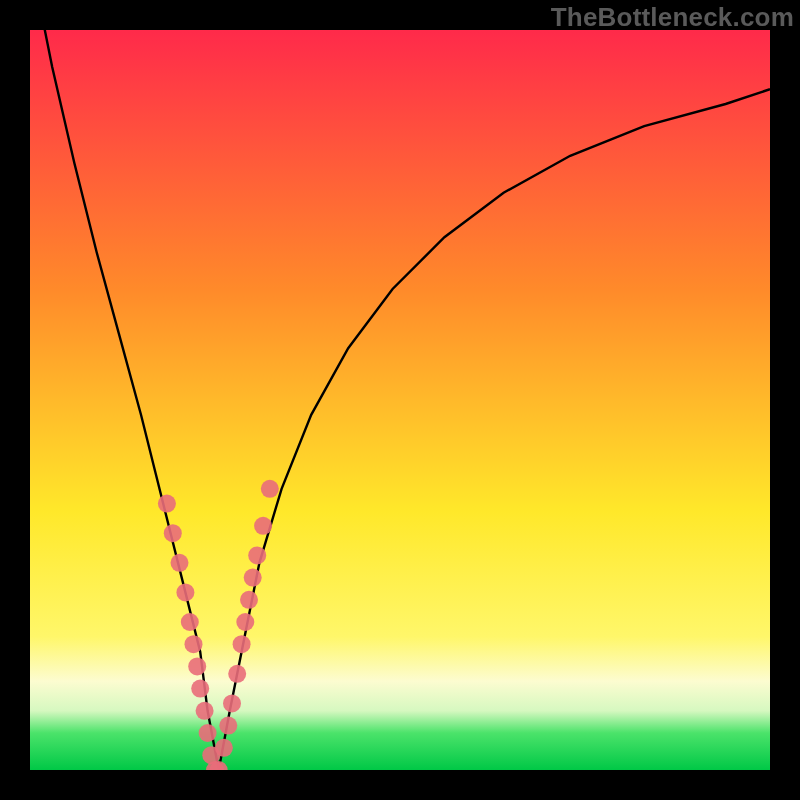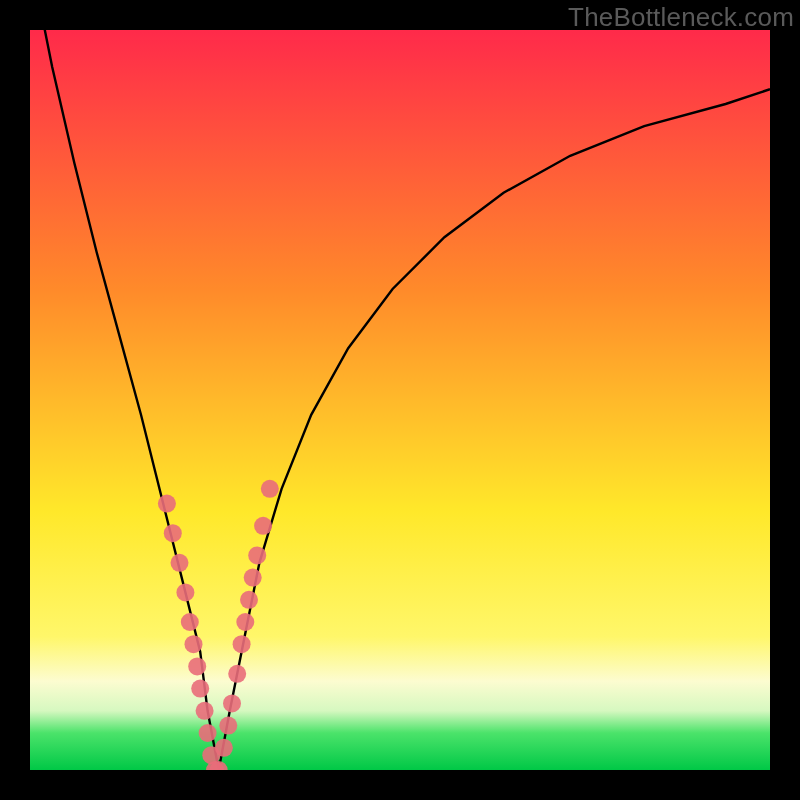--- a/index.html
+++ b/index.html
@@ -33,21 +33,21 @@
     width: 100%;
     height: 100%;
   }
   .watermark {
     position: absolute;
     top: 2px;
     right: 6px;
     font-family: Arial, Helvetica, sans-serif;
     font-size: 26px;
     color: #5a5a5a;
-    font-weight: 400;
+    font-weight: 700;
     letter-spacing: 0.2px;
   }
   svg.curves {
     position: absolute;
     left: 0;
     top: 0;
     width: 100%;
     height: 100%;
   }
 </style>

